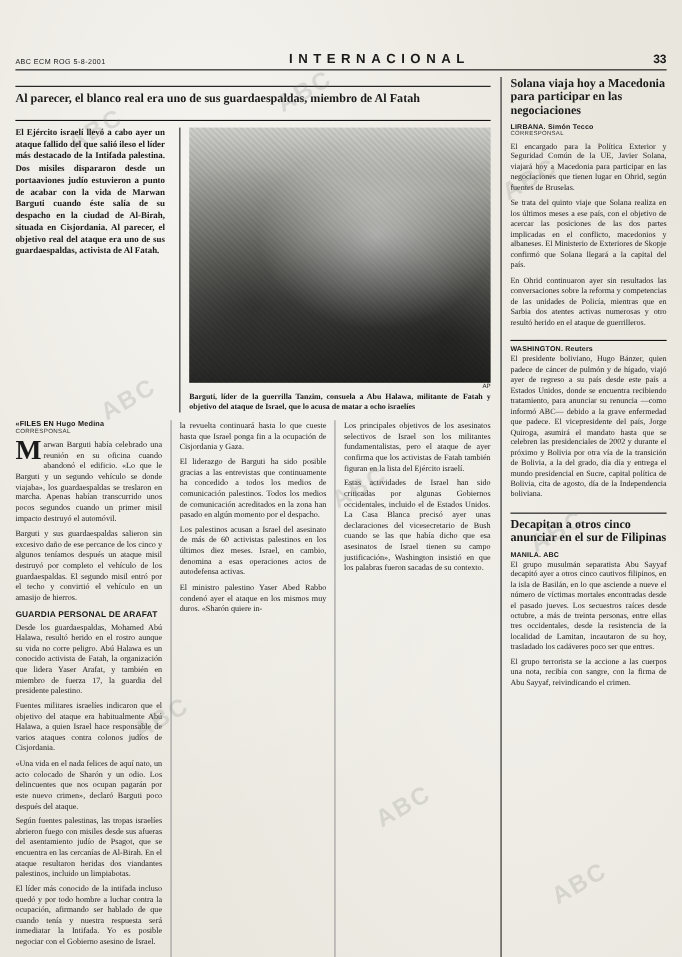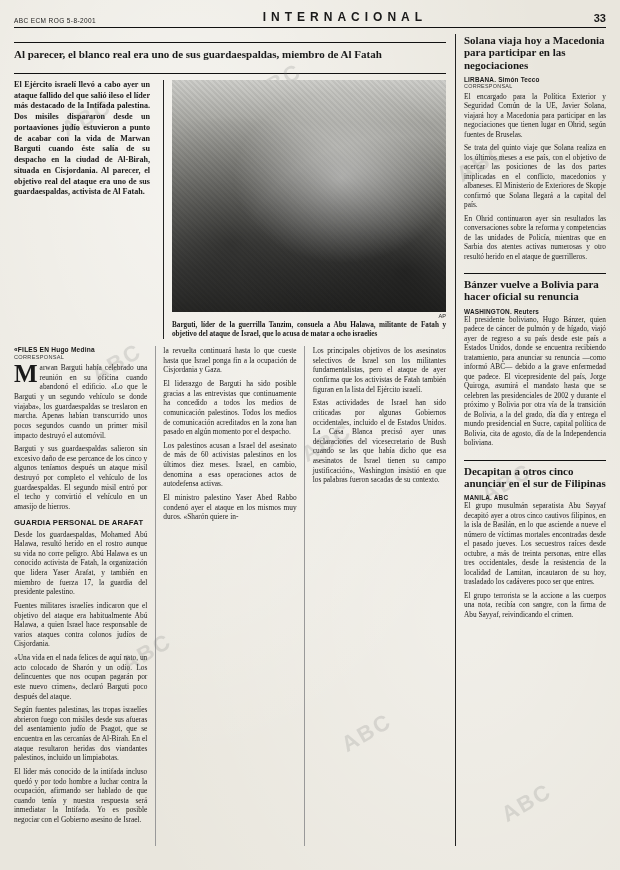--- a/index.html
+++ b/index.html
@@ -24,21 +24,21 @@
   .masthead{
     display:flex;align-items:flex-end;justify-content:space-between;
     border-bottom:1.5px solid #111;
     padding-bottom:3px;
     margin-bottom:6px;
   }
   .masthead .left{font-size:6.5px;letter-spacing:.4px;font-family:"Liberation Sans",sans-serif;color:#222;}
   .masthead .center{
     font-size:12px;letter-spacing:5px;font-weight:bold;
     font-family:"Liberation Sans",sans-serif;
-    flex:1;text-align:center;
+    flex:1;text-align:center;margin-top:36px;
   }
   .masthead .right{font-size:11px;font-weight:bold;font-family:"Liberation Sans",sans-serif;}
 
   
   .grid{
     display:flex;
     gap:9px;
     height:812px;
   }
   .main-col{width:432px;display:flex;flex-direction:column;}
@@ -231,21 +231,20 @@
           <span>Simón Tecco</span>
         </div>
         <div class="side-byline2">CORRESPONSAL</div>
         <p class="side-body">El encargado para la Política Exterior y Seguridad Común de la UE, Javier Solana, viajará hoy a Macedonia para participar en las negociaciones que tienen lugar en Ohrid, según fuentes de Bruselas.</p>
         <p class="side-body">Se trata del quinto viaje que Solana realiza en los últimos meses a ese país, con el objetivo de acercar las posiciones de las dos partes implicadas en el conflicto, macedonios y albaneses. El Ministerio de Exteriores de Skopje confirmó que Solana llegará a la capital del país.</p>
         <p class="side-body">En Ohrid continuaron ayer sin resultados las conversaciones sobre la reforma y competencias de las unidades de Policía, mientras que en Sarbia dos atentes activas numerosas y otro resultó herido en el ataque de guerrilleros.</p>
       </div>
 
       <div class="side-story">
         <hr class="side-rule-top">
-        <h2 class="side-head">Bánzer vuelve a Bolivia para hacer oficial su renuncia</h2>
         <div class="side-byline">
           <span>WASHINGTON.</span>
           <span>Reuters</span>
         </div>
         <p class="side-body">El presidente boliviano, Hugo Bánzer, quien padece de cáncer de pulmón y de hígado, viajó ayer de regreso a su país desde este país a Estados Unidos, donde se encuentra recibiendo tratamiento, para anunciar su renuncia —como informó ABC— debido a la grave enfermedad que padece. El vicepresidente del país, Jorge Quiroga, asumirá el mandato hasta que se celebren las presidenciales de 2002 y durante el próximo y Bolivia por otra vía de la transición de Bolivia, a la del grado, día día y entrega el mundo presidencial en Sucre, capital política de Bolivia, cita de agosto, día de la Independencia boliviana.</p>
       </div>
 
       <div class="side-story">
         <hr class="side-rule-top">
         <h2 class="side-head">Decapitan a otros cinco anunciar en el sur de Filipinas</h2>

